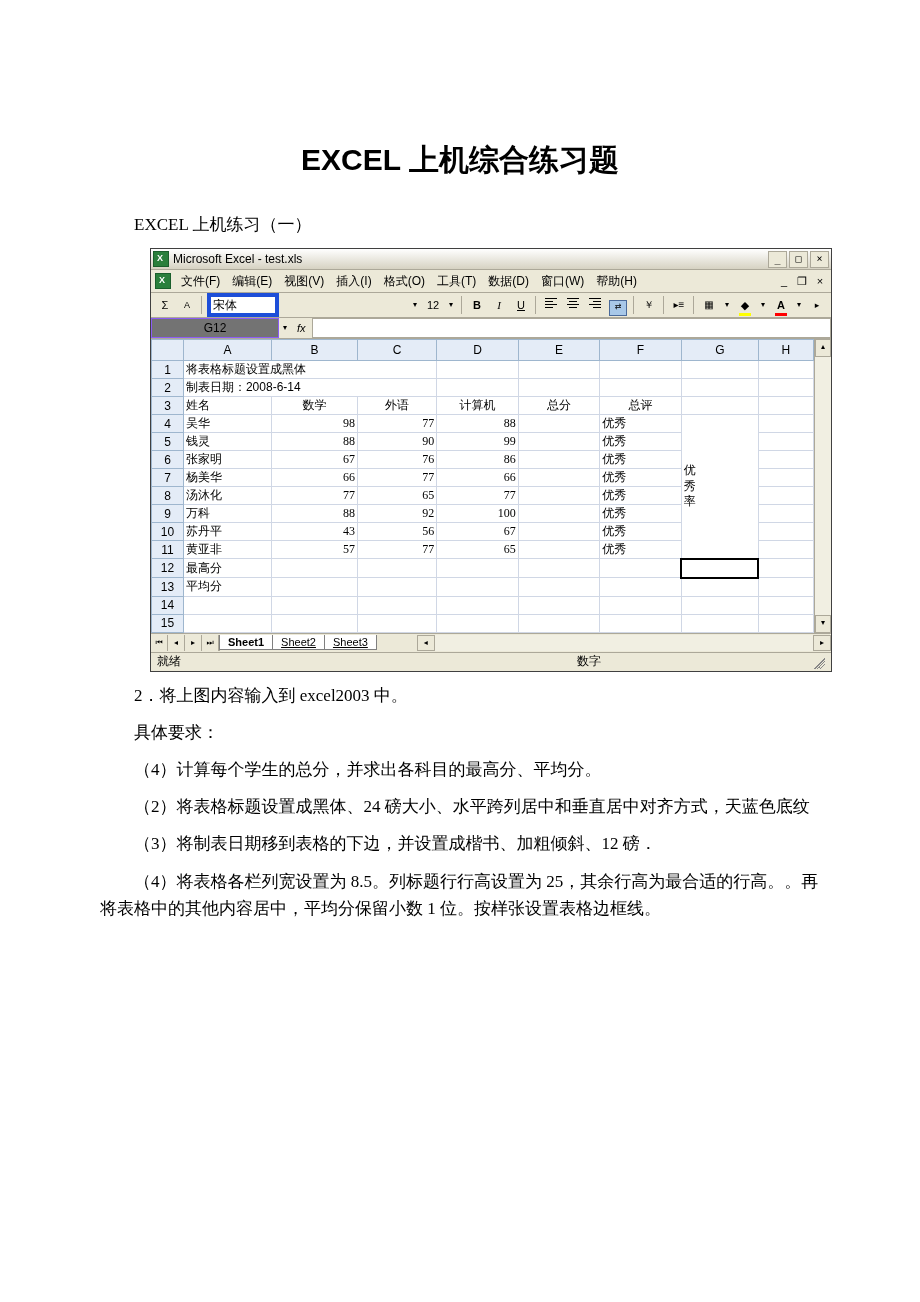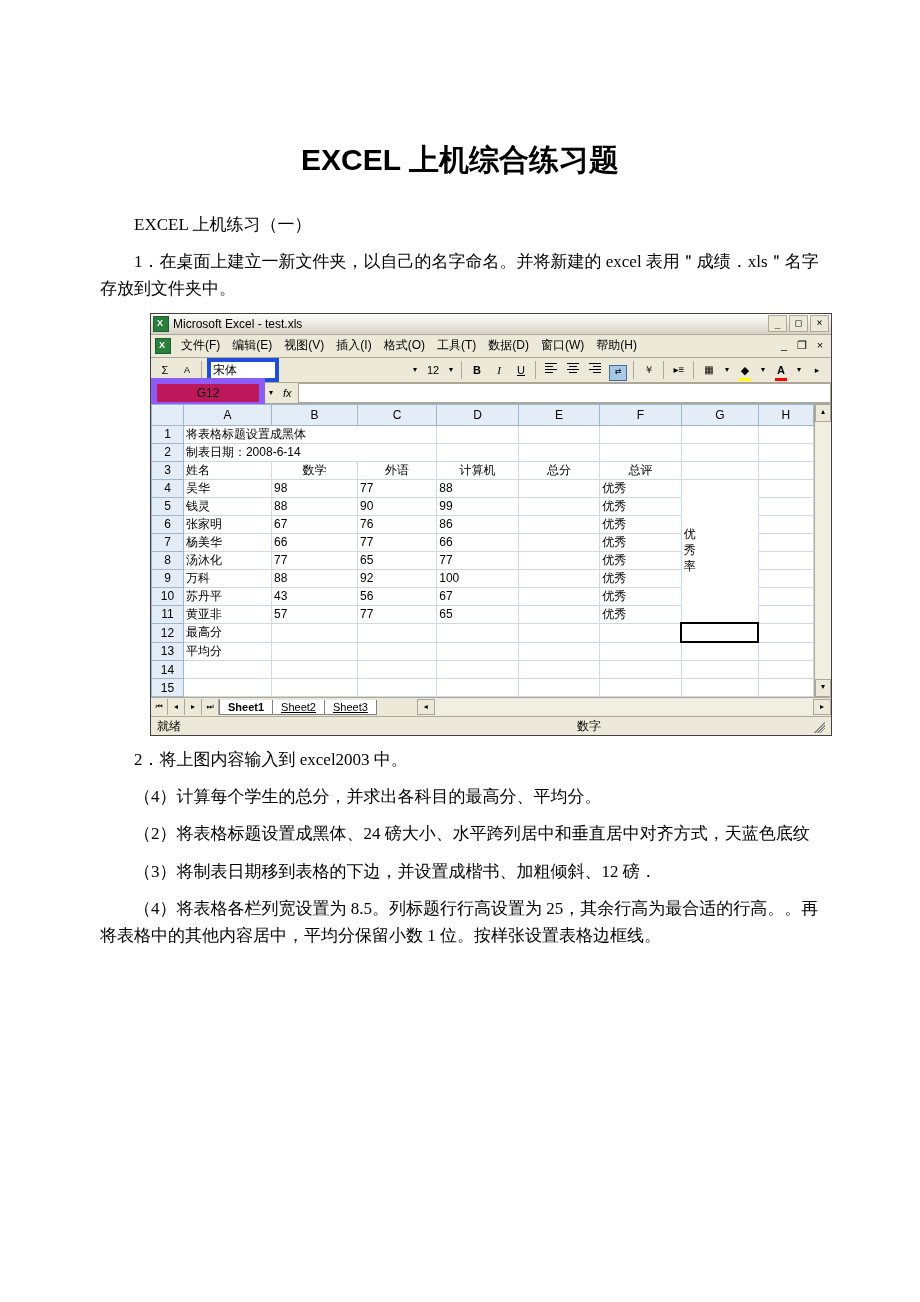--- a/index.html
+++ b/index.html
@@ -221,23 +221,23 @@
     height: 20px;
     background: #ece9d8;
     display: flex;
     align-items: center;
     border-bottom: 1px solid #aca899;
     font-size: 12px;
   }
   .name-box {
     width: 94px;
     height: 18px;
-    border: 6px solid #8b5cf6;
-    background: #be185d;
-    padding: 0 4px;
+    border: 1px solid #8b5cf6;
+    background: #737373;
+    padding: 0 16px;
     font-size: 12px;
     display: flex;
     align-items: center;
     justify-content: center;
   }
   .fx-label {
     font-style: italic;
     padding: 0 6px;
     font-size: 11px;
   }
@@ -283,21 +283,22 @@
     text-align: center;
   }
   table.grid td {
     border: 1px solid #d0d7e5;
     height: 17px;
     padding: 0 2px;
     white-space: nowrap;
     text-align: left;
   }
   table.grid td.num {
-    text-align: left;
+    text-align: right;
+    font-family: Liberation Serif, serif;
   }
   table.grid td.center {
     text-align: center;
   }
   table.grid td.selected {
     border: 2px solid #000;
     background: #fff;
   }
   .col-A { width: 80px; }
   .col-B { width: 78px; }
@@ -406,21 +407,20 @@
 </style>
 </head>
 <body>
 
 <div class="page">
 
   <div class="doc-title">EXCEL 上机综合练习题</div>
 
   <p class="para">EXCEL 上机练习（一）</p>
 
-  <p class="para">1．在桌面上建立一新文件夹，以自己的名字命名。并将新建的 excel 表用＂成绩．xls＂名字存放到文件夹中。</p>
 
   <div class="excel-window">
 
     <div class="titlebar">
       <span class="app-icon"></span>
       <span class="title-text">Microsoft Excel - test.xls</span>
       <div class="win-controls">
         <div class="win-btn">_</div>
         <div class="win-btn">□</div>
         <div class="win-btn">×</div>
@@ -703,18 +703,19 @@
 
     <div class="statusbar">
       <span class="status-text">就绪</span>
       <span class="mode-text">数字</span>
       <span class="resize-grip"></span>
     </div>
 
   </div>
 
   <p class="para">2．将上图内容输入到 excel2003 中。</p>
+  <p class="para">具体要求：</p>
   <p class="para">（4）计算每个学生的总分，并求出各科目的最高分、平均分。</p>
   <p class="para">（2）将表格标题设置成黑体、24 磅大小、水平跨列居中和垂直居中对齐方式，天蓝色底纹</p>
   <p class="para">（3）将制表日期移到表格的下边，并设置成楷书、加粗倾斜、12 磅．</p>
   <p class="para">（4）将表格各栏列宽设置为 8.5。列标题行行高设置为 25，其余行高为最合适的行高。。再将表格中的其他内容居中，平均分保留小数 1 位。按样张设置表格边框线。</p>
 
 </div>
 
 </body></html>

